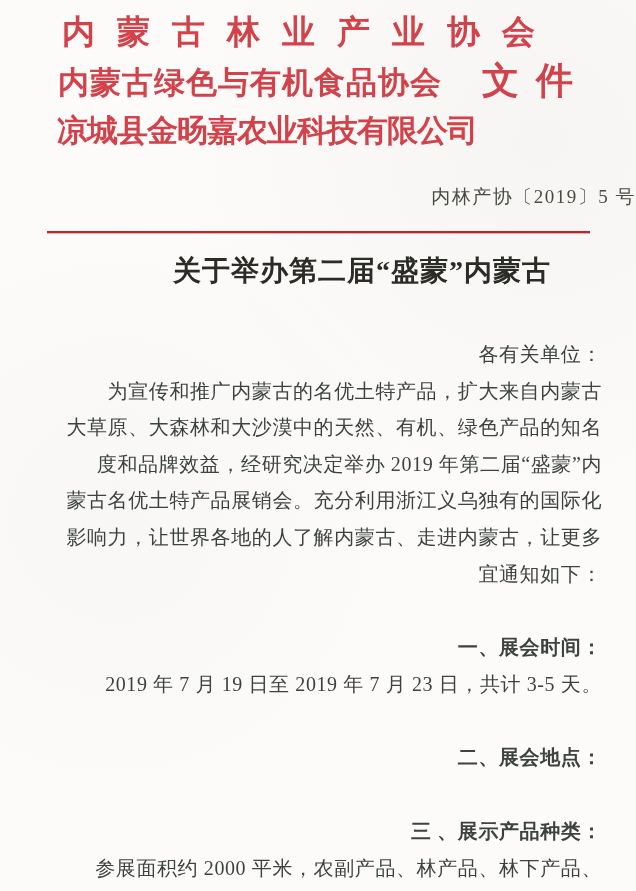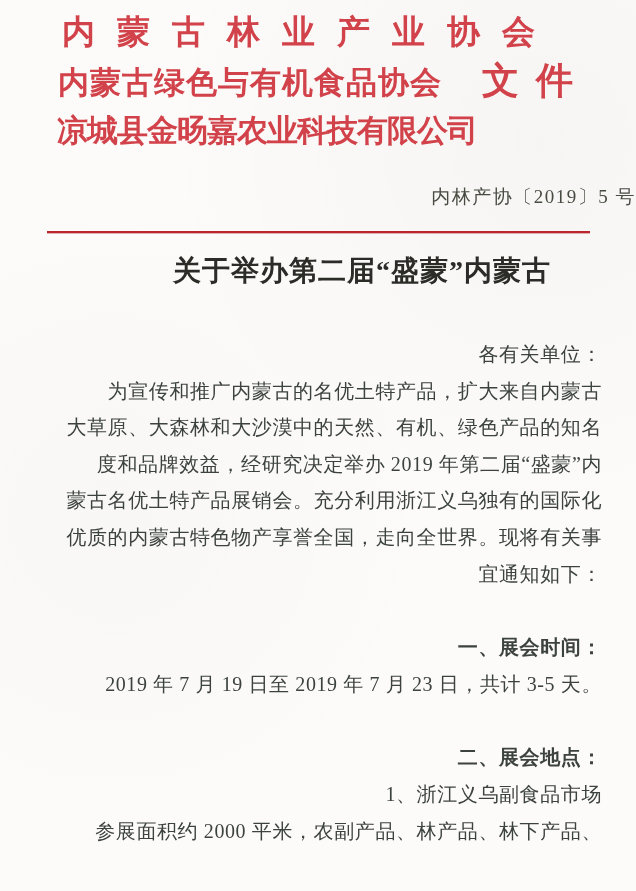--- a/index.html
+++ b/index.html
@@ -101,22 +101,22 @@
   <div class="title-block">
     <div>关于举办第二届“盛蒙”内蒙古</div>
   </div>
 
   <div class="body-block">
       <div class="body-line plain">各有关单位：</div>
       <div class="body-line indent">为宣传和推广内蒙古的名优土特产品，扩大来自内蒙古</div>
       <div class="body-line plain">大草原、大森林和大沙漠中的天然、有机、绿色产品的知名</div>
       <div class="body-line plain">度和品牌效益，经研究决定举办 2019 年第二届“盛蒙”内</div>
       <div class="body-line plain">蒙古名优土特产品展销会。充分利用浙江义乌独有的国际化</div>
-      <div class="body-line plain">优质的内蒙古特色物产享誉全国，走向全世界。现将有关事</div>
+      <div class="body-line plain">影响力，让世界各地的人了解内蒙古、走进内蒙古，让更多</div>
       <div class="body-line plain">宜通知如下：</div>
       <div class="body-line heading">一、展会时间：</div>
       <div class="body-line date">2019 年 7 月 19 日至 2019 年 7 月 23 日，共计 3-5 天。</div>
       <div class="body-line heading">二、展会地点：</div>
-      <div class="body-line list">1、浙江义乌副食品市场</div>
+      <div class="body-line heading">三 、展示产品种类：</div>
       <div class="body-line indent-small">参展面积约 2000 平米，农副产品、林产品、林下产品、</div>
     </div>
 
 </div>
 
 </body></html>

